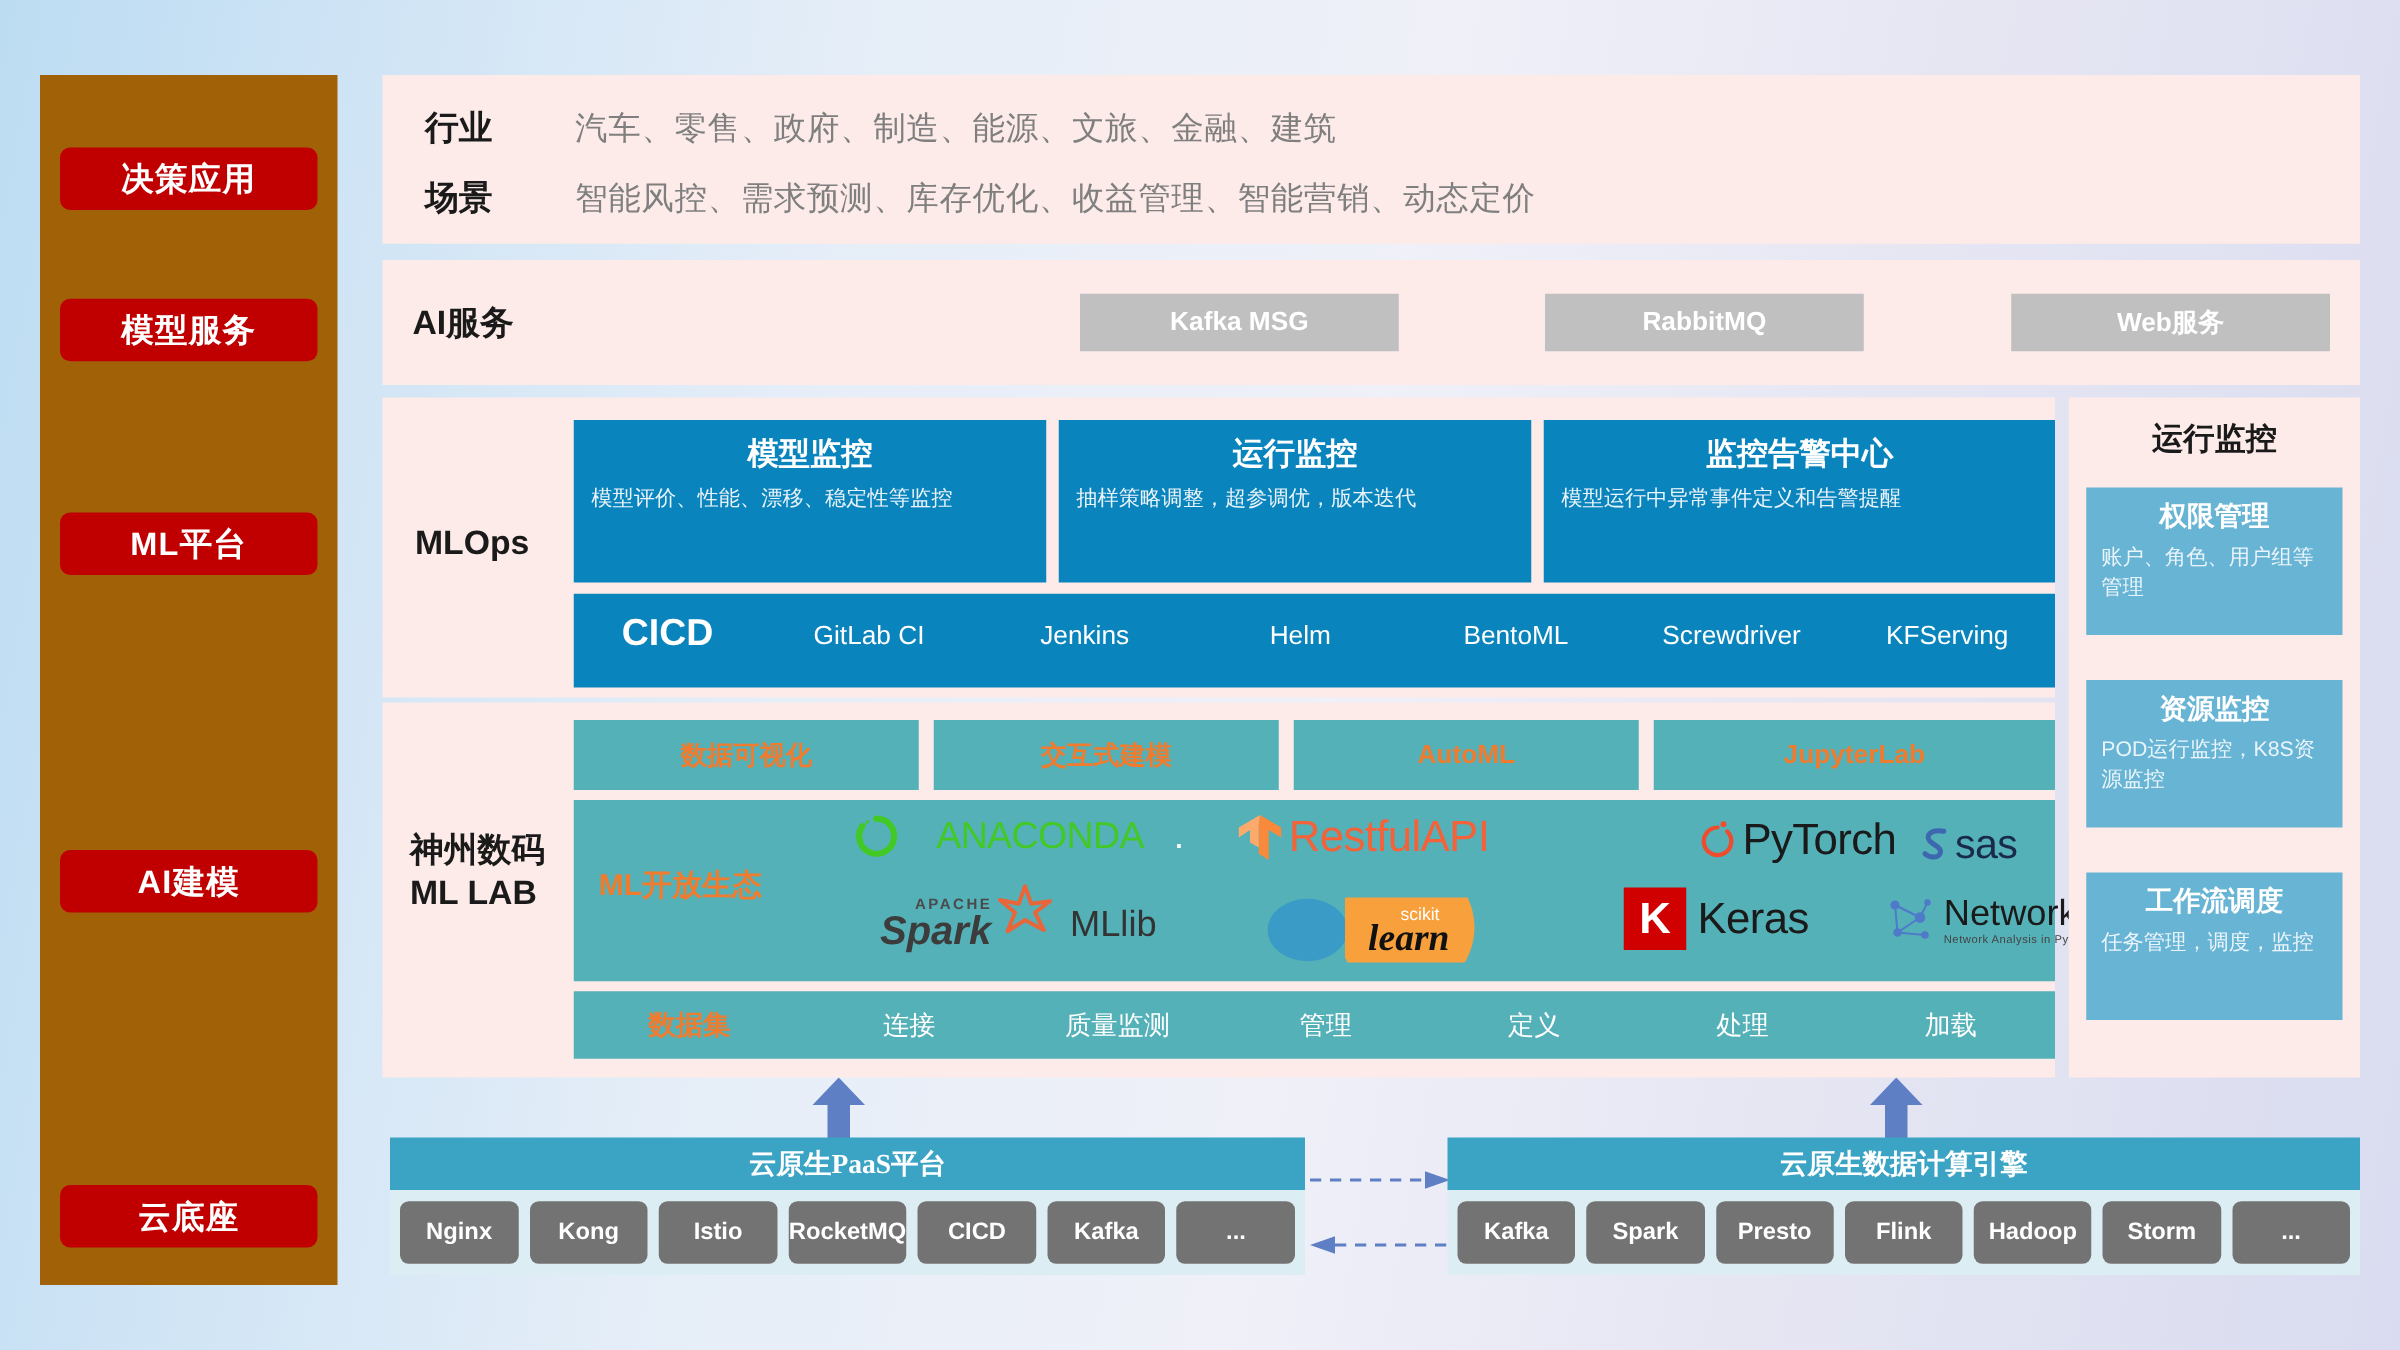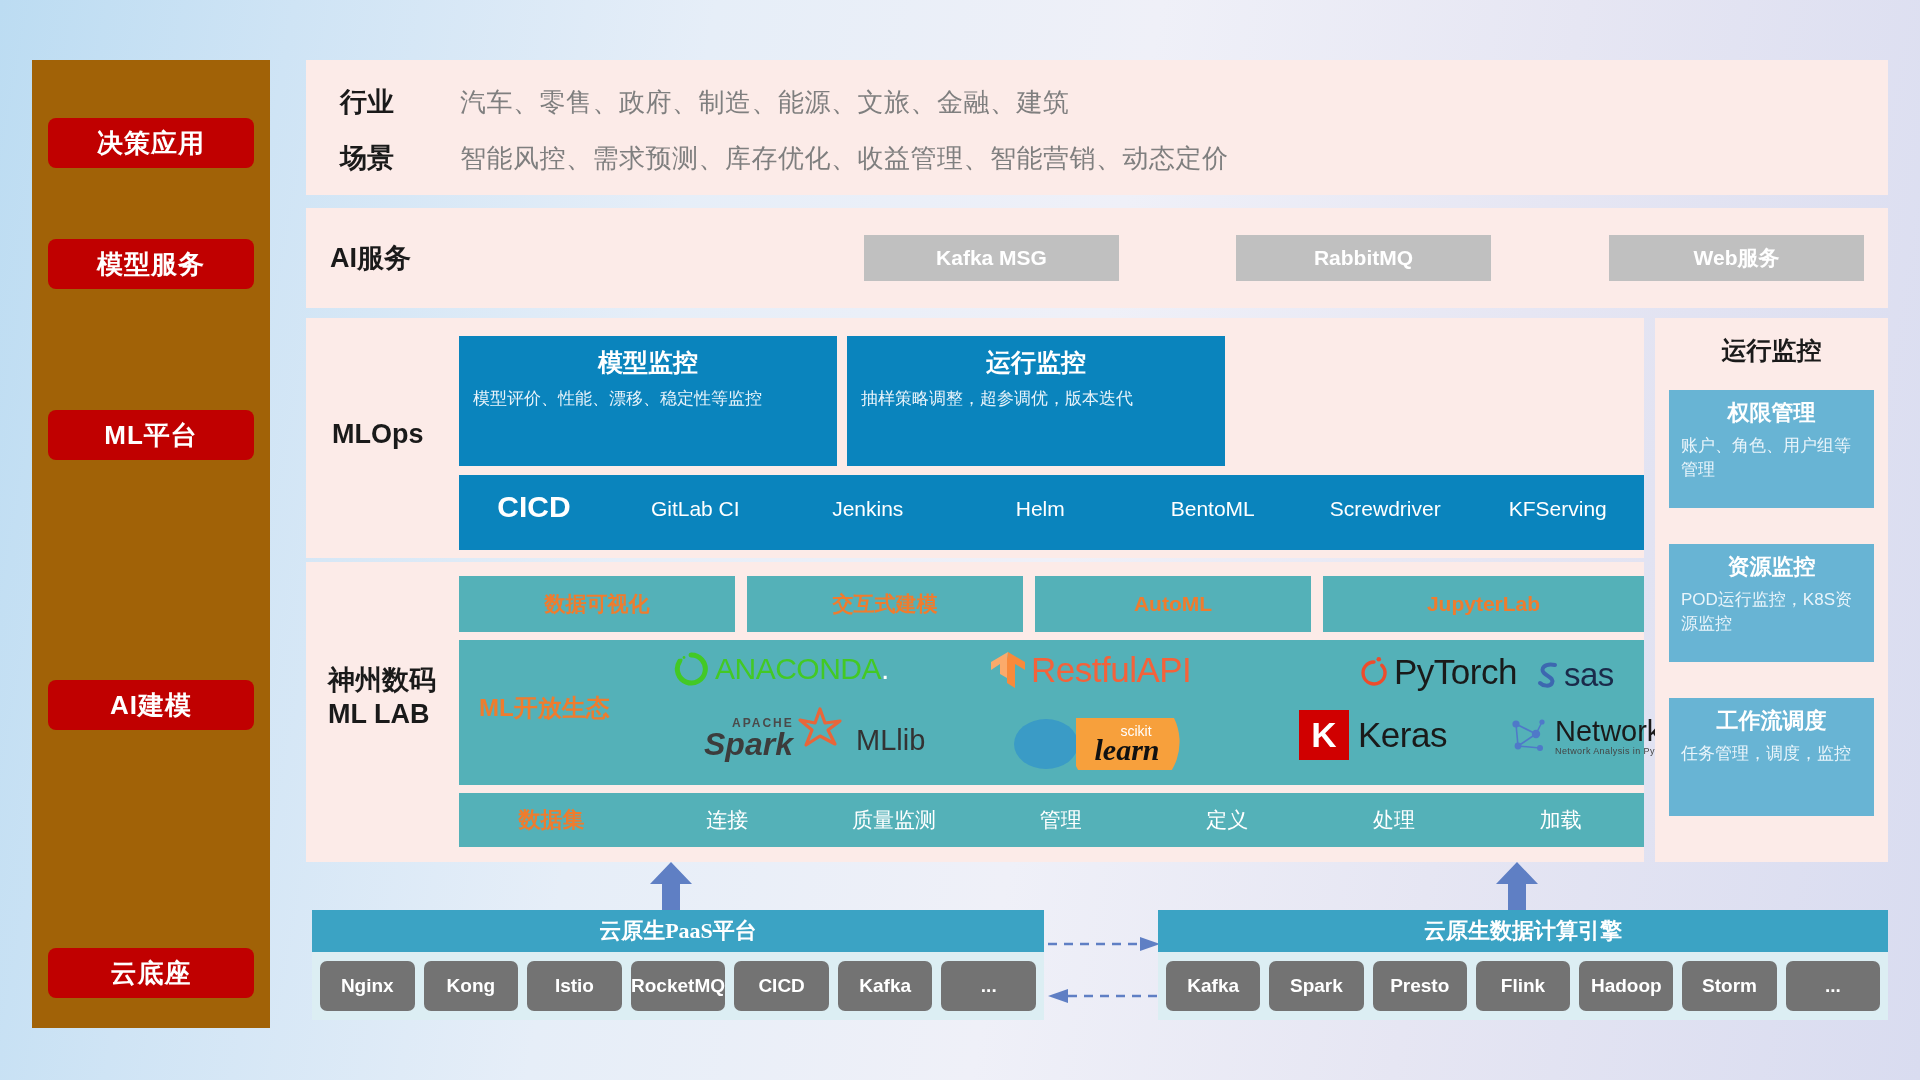--- a/index.html
+++ b/index.html
@@ -191,20 +191,24 @@
   <div class="row-label" id="mlops-label">MLOps</div>
 
   <div class="mlops-card" style="left:153px; width:378px;">
     <div class="t">模型监控</div>
     <div class="d">模型评价、性能、漂移、稳定性等监控</div>
   </div>
   <div class="mlops-card" style="left:541px; width:378px;">
     <div class="t">运行监控</div>
     <div class="d">抽样策略调整，超参调优，版本迭代</div>
   </div>
+  <div class="mlops-card" style="left:929px; width:409px;">
+    <div class="t">监控告警中心</div>
+    <div class="d">模型运行中异常事件定义和告警提醒</div>
+  </div>
 
   <div id="cicd-bar">
     <div class="cicd-title">CICD</div>
     <div class="cicd-item">GitLab CI</div>
     <div class="cicd-item">Jenkins</div>
     <div class="cicd-item">Helm</div>
     <div class="cicd-item">BentoML</div>
     <div class="cicd-item">Screwdriver</div>
     <div class="cicd-item">KFServing</div>
   </div>
@@ -215,21 +219,21 @@
 ML LAB</div>
 
   <div class="tool-chip" style="left:153px; width:276px;">数据可视化</div>
   <div class="tool-chip" style="left:441px; width:276px;">交互式建模</div>
   <div class="tool-chip" style="left:729px; width:276px;">AutoML</div>
   <div class="tool-chip" style="left:1017px; width:321px;">JupyterLab</div>
 
   <div id="eco-box">
     <div id="eco-title">ML开放生态</div>
 
-    <div class="logo" style="left:215px; top:12px;">
+    <div class="logo" style="left:225px; top:12px;gap:24px;">
       <svg width="34" height="34" viewBox="0 0 34 34">
         <path d="M17 3 A14 14 0 1 1 5.5 9.5" fill="none" stroke="#43c925" stroke-width="5" stroke-linecap="round"></path>
         <circle cx="7" cy="8" r="1.6" fill="#43c925"></circle>
           <circle cx="4.5" cy="12" r="1.5" fill="#43c925"></circle>
         <circle cx="3.5" cy="17" r="1.5" fill="#43c925"></circle>
           <circle cx="5" cy="22" r="1.4" fill="#43c925"></circle>
         <circle cx="10" cy="5.5" r="1.4" fill="#43c925"></circle>
       </svg>
       <span class="logo-text" style="color:#43c925; margin-left:7px;">ANACONDA</span>
       <span style="color:#ffffff; font-size:30px;">.</span>

